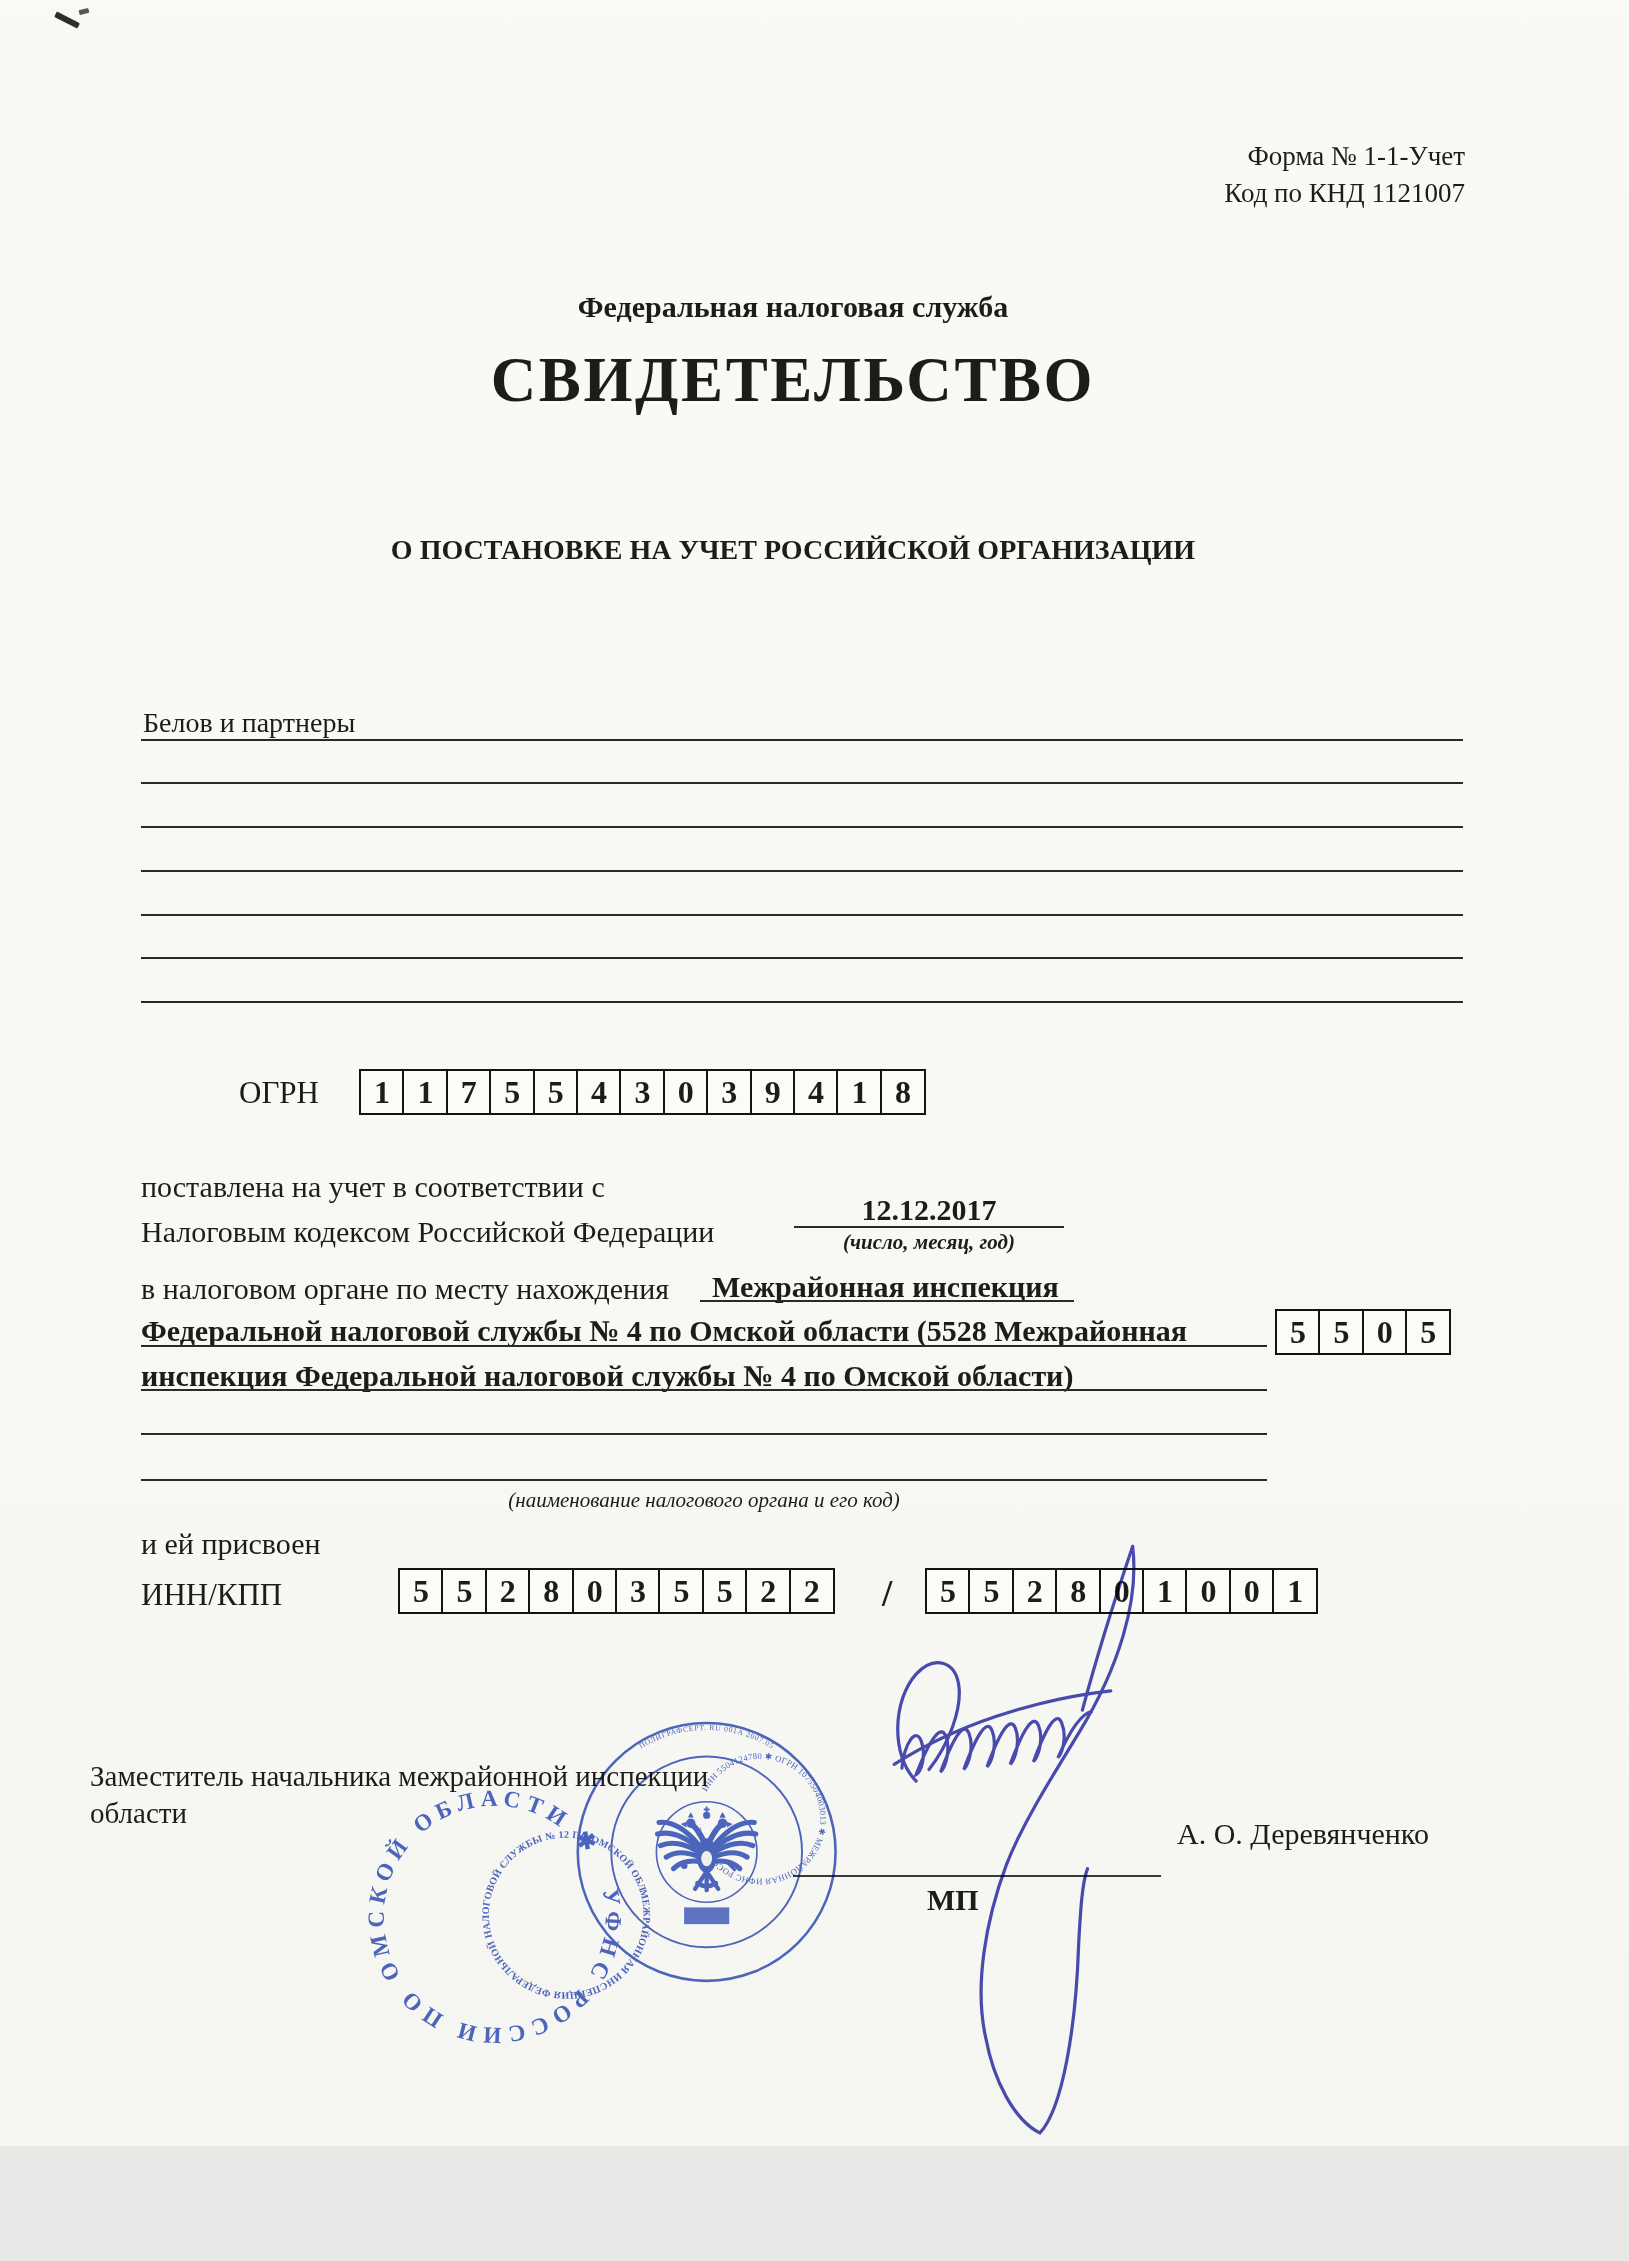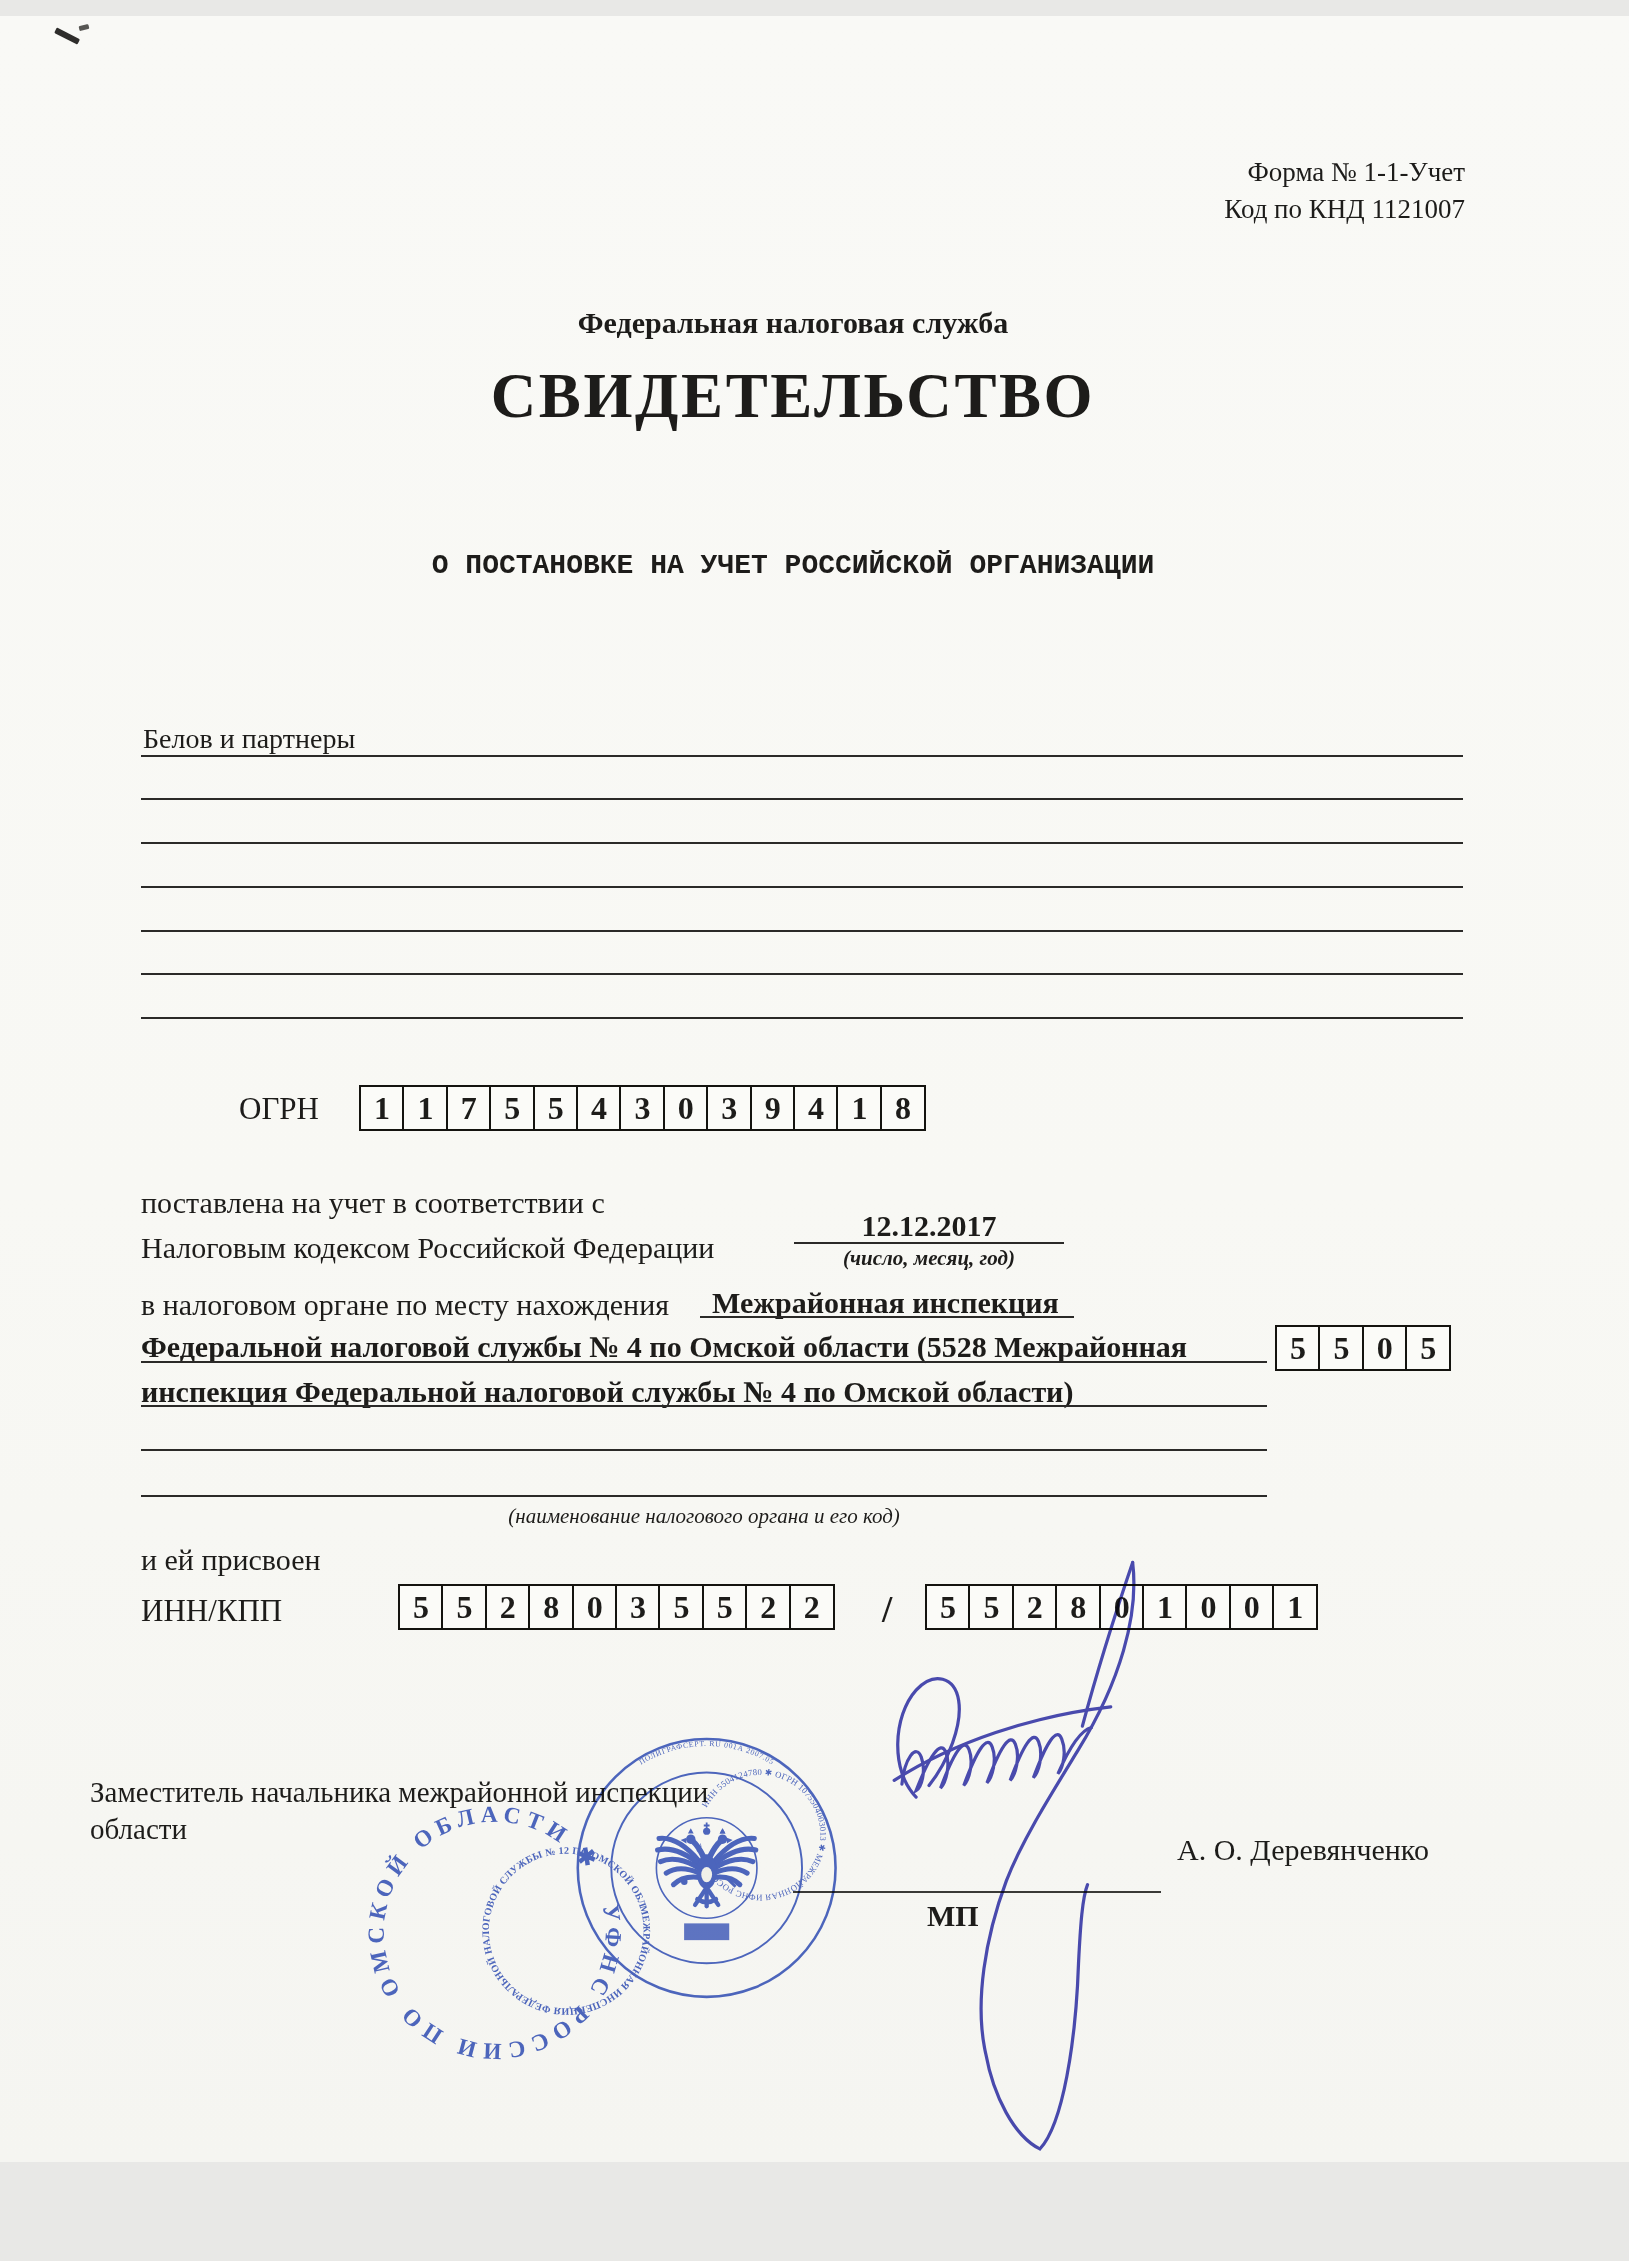--- a/index.html
+++ b/index.html
@@ -1,19 +1,19 @@
 <!DOCTYPE html>
 <html style="font-size:10.3px"><head>
 <meta charset="utf-8">
 <style>
   html,body{margin:0;padding:0;background:#e8e8e6;}
   .page{
     position:relative;
     width:1630px;height:2146px;
-    margin:16px auto;
+    margin:0 auto;
     background:linear-gradient(180deg,#f9f9f6 0%,#f8f8f4 55%,#f5f5f1 100%);
     font-family:"Liberation Serif","DejaVu Serif",serif;
     color:#1d1c1a;
     overflow:hidden;
   }
   .abs{position:absolute;}
   .rule{position:absolute;height:1.9px;background:#2b2a28;}
   .center{text-align:center;}
   .right{text-align:right;}
   .cap{font-style:italic;font-size:21px;}
@@ -52,21 +52,21 @@
   <div class="artifact" style="left:1587px;top:2226px;width:5.2px;height:9px;transform:rotate(18deg);opacity:.6;"></div>
   <div class="artifact" style="left:1603px;top:2230px;width:6.4px;height:6.4px;border-radius:50%;opacity:.55;"></div>
 
   <div class="abs form-ref right" style="left:903px;top:138px;width:562px;">
     <div>Форма № 1-1-Учет</div>
     <div>Код по КНД 1121007</div>
   </div>
 
   <div class="abs agency center" style="left:0;top:290px;width:1586px;">Федеральная налоговая служба</div>
   <div class="abs bigtitle center" style="left:0;top:344px;width:1586px;">СВИДЕТЕЛЬСТВО</div>
-  <div class="abs subtitle center" style="left:0;top:534px;width:1586px;font-family:Liberation Mono, monospace;">О ПОСТАНОВКЕ НА УЧЕТ РОССИЙСКОЙ ОРГАНИЗАЦИИ</div>
+  <div class="abs subtitle center" style="left:0;top:534px;width:1586px;">О ПОСТАНОВКЕ НА УЧЕТ РОССИЙСКОЙ ОРГАНИЗАЦИИ</div>
 
   <div class="abs org-name" style="left:143px;top:707px;">Белов и партнеры</div>
 
   <div class="rule" style="left:141px;top:739px;width:1322px;"></div>
   <div class="rule" style="left:141px;top:782px;width:1322px;"></div>
   <div class="rule" style="left:141px;top:826px;width:1322px;"></div>
   <div class="rule" style="left:141px;top:870px;width:1322px;"></div>
   <div class="rule" style="left:141px;top:914px;width:1322px;"></div>
   <div class="rule" style="left:141px;top:957px;width:1322px;"></div>
   <div class="rule" style="left:141px;top:1001px;width:1322px;"></div>

